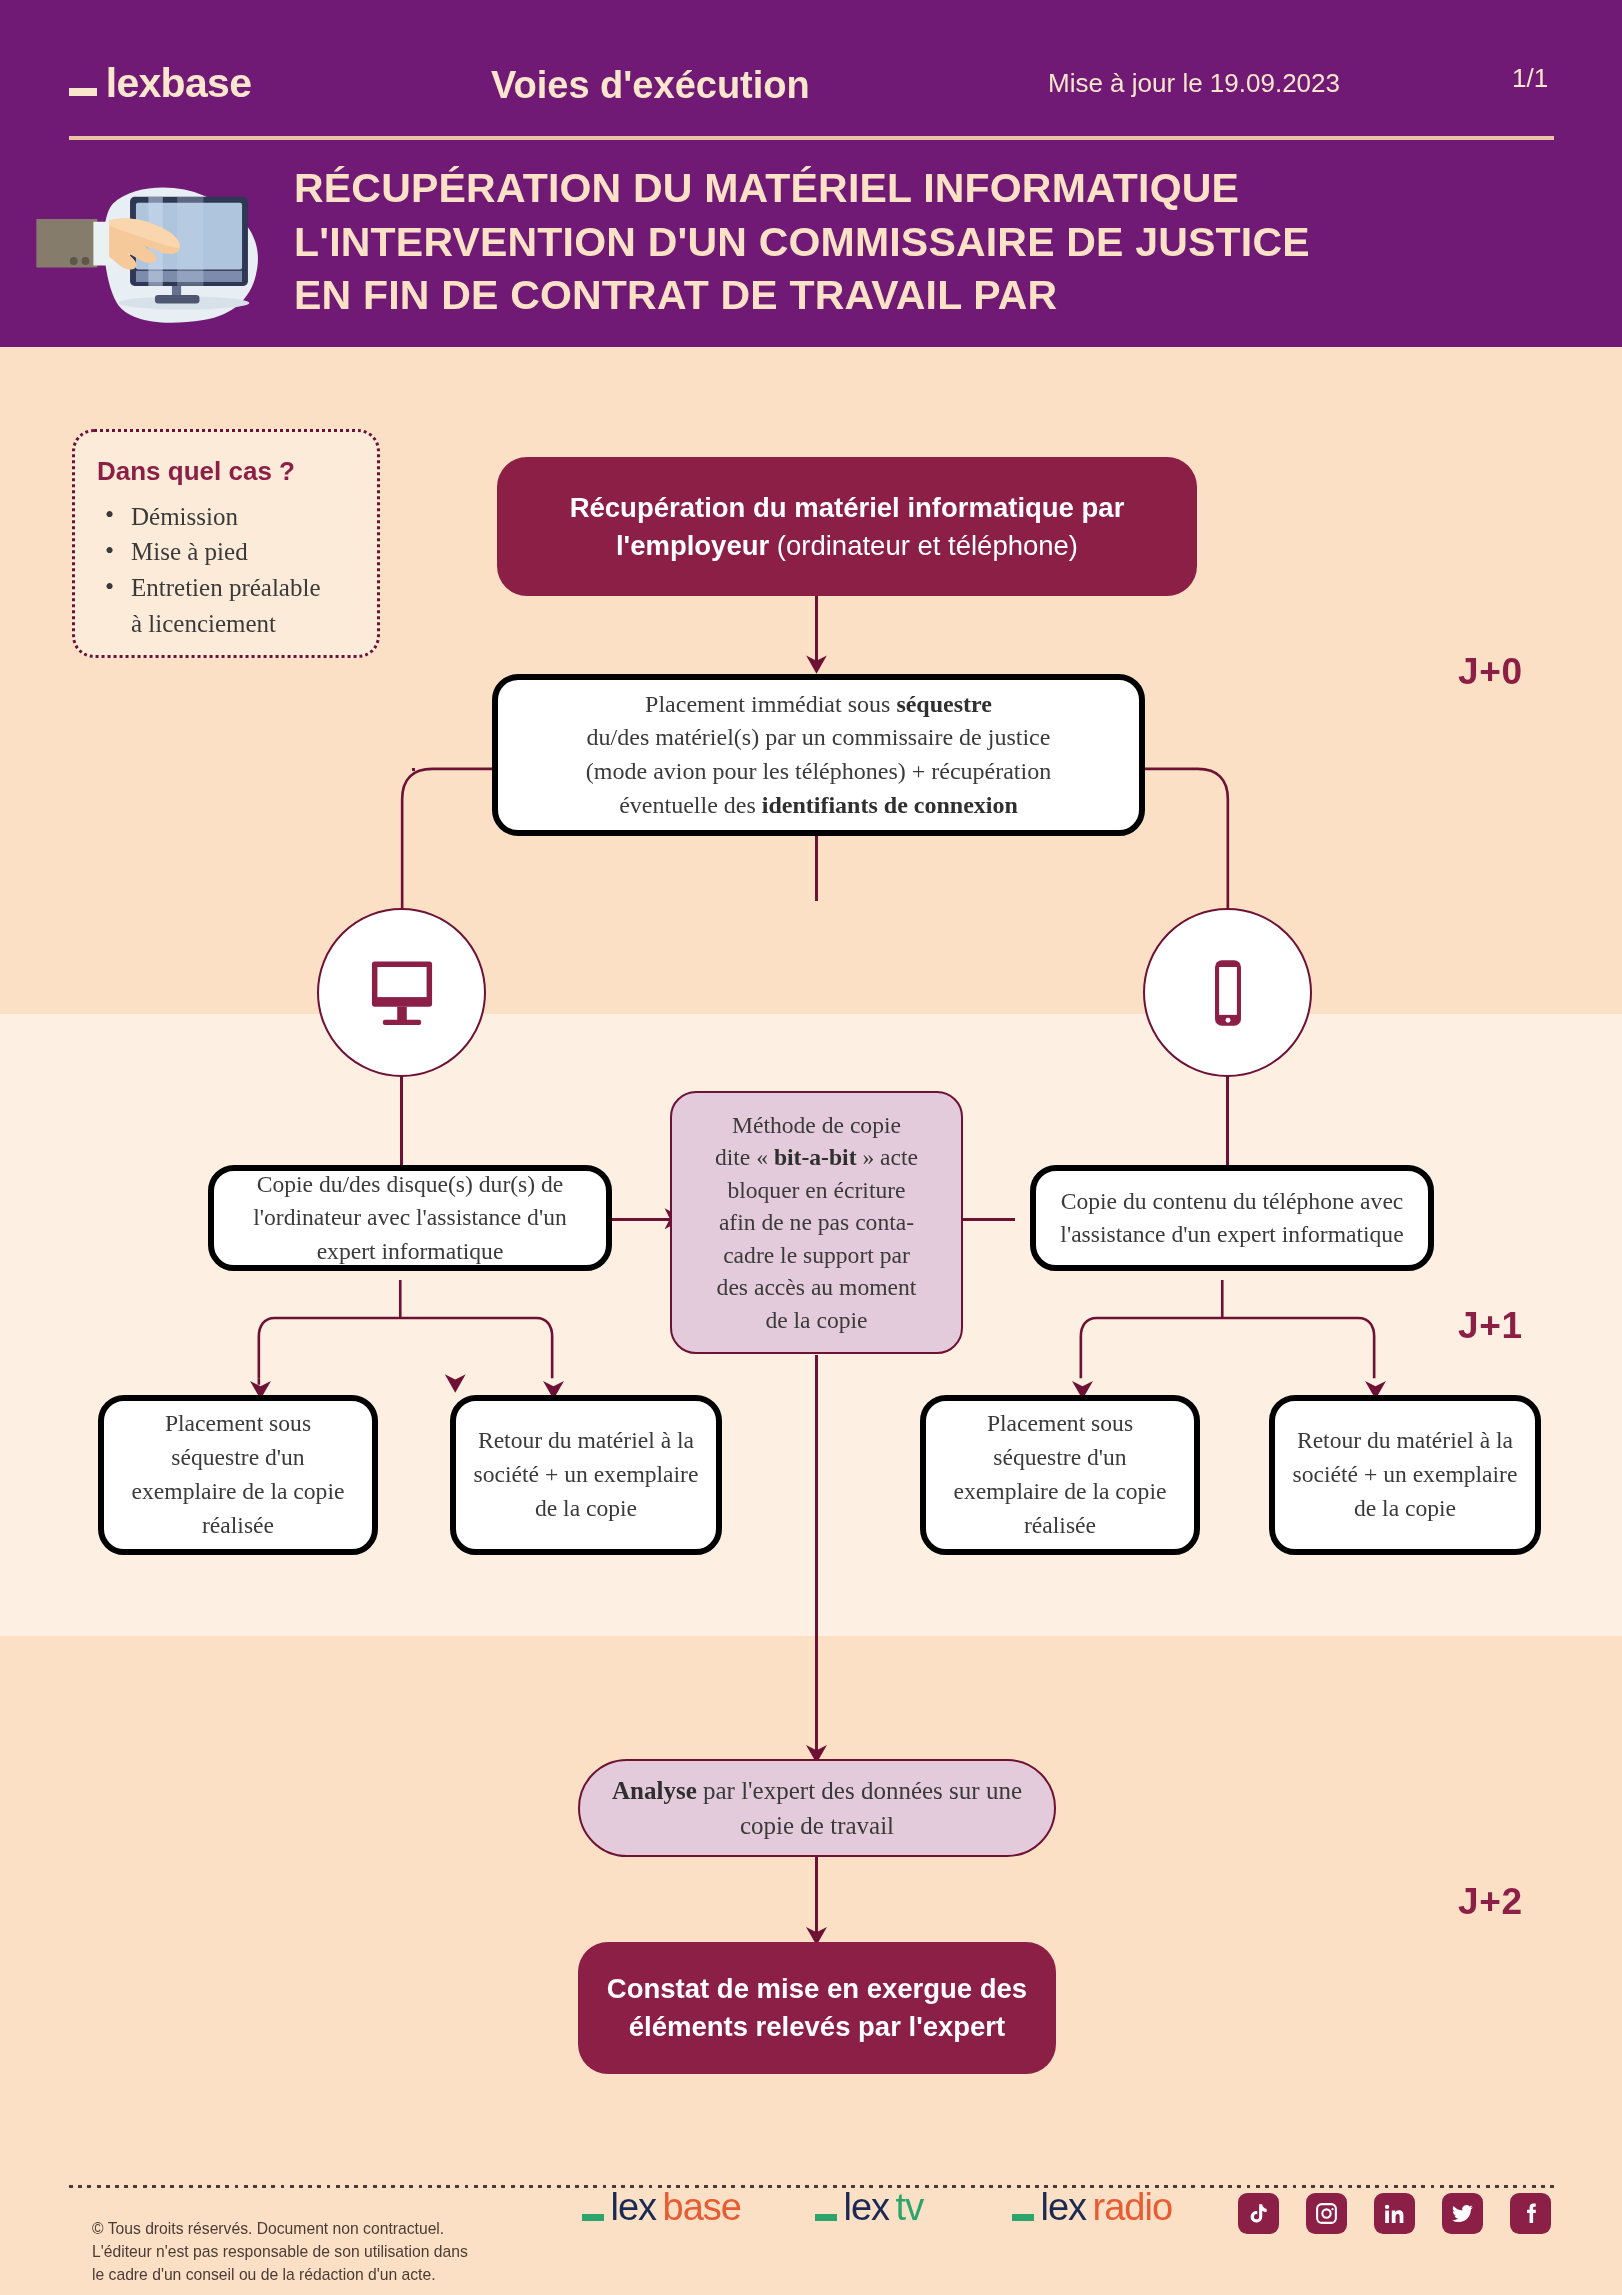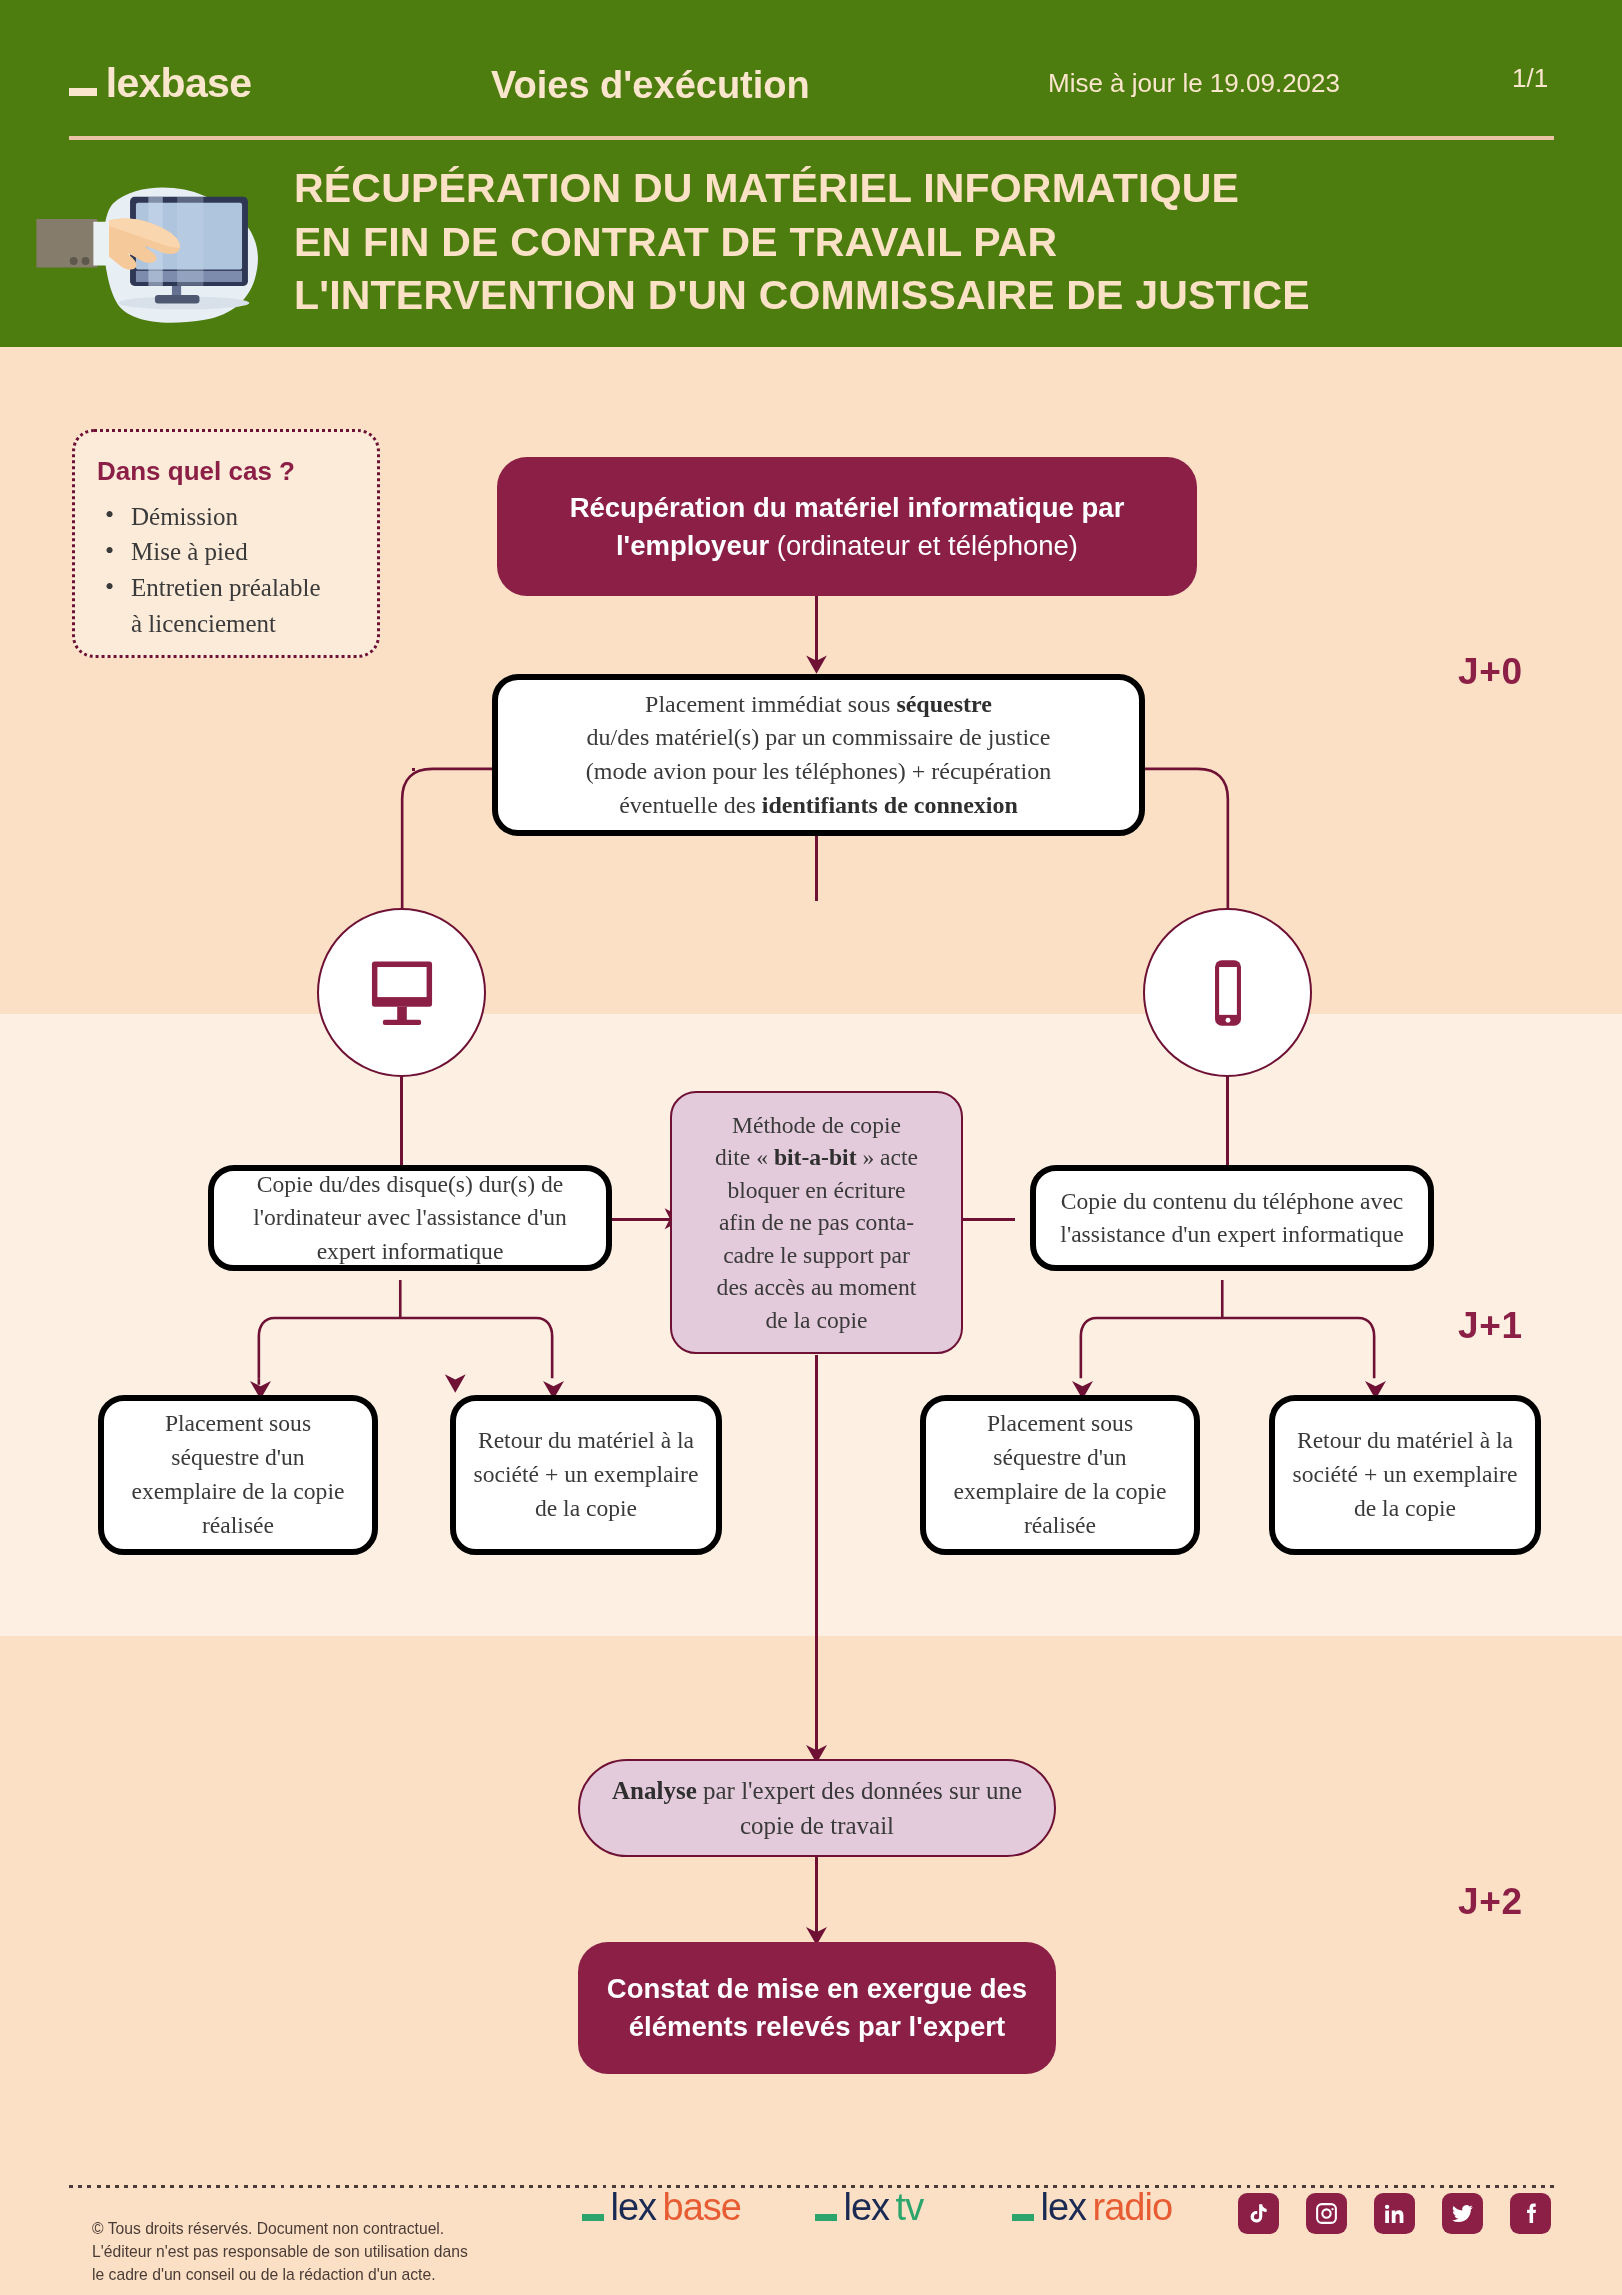--- a/index.html
+++ b/index.html
@@ -16,21 +16,21 @@
     position: absolute; left: 0; width: 1623px;
     top: 1014px; height: 622px;
     background: #FDF0E3;
     z-index: 0;
   }
 
   
   .header {
     position: absolute; top: 0; left: 0;
     width: 1623px; height: 347px;
-    background: #4d7c0f;
+    background: #701a75;
     z-index: 5;
   }
   .logo-lexbase {
     position: absolute; left: 69px; top: 60px;
     font-family: "Liberation Sans", sans-serif;
     font-weight: bold; font-size: 41px; color: #FAE6CC;
     letter-spacing: -0.7px;
     display: flex; align-items: center; gap: 9.2px;
   }
   .logo-dash {
@@ -193,22 +193,22 @@
     <path d="M25 84 L118 84 L118 158 L25 158 Z" fill="#857C6C"></path>
     <circle cx="100" cy="148" r="6" fill="#5D574C"></circle>
     <circle cx="82" cy="148" r="6" fill="#5D574C"></circle>
     <path d="M112 88 L140 88 L142 155 L112 155 Z" fill="#E9F1F3"></path>
     <path d="M136 86 C170 78 198 88 218 98 C238 108 246 120 244 128 C242 138 228 140 214 134 C206 130 196 126 190 126 C198 132 206 136 208 142 C210 150 198 154 186 148 C178 144 170 138 164 136 C170 142 178 148 178 154 C178 162 164 164 154 156 C146 150 140 144 136 142 L136 86 Z" fill="#F6C99A"></path>
     <path d="M136 86 C170 78 198 88 218 98 C238 108 246 120 244 128 C220 126 190 112 164 104 C152 100 142 96 136 94 Z" fill="#FAD6AE"></path>
   </svg>
 
   <div class="hdr-title">
     <div>RÉCUPÉRATION DU MATÉRIEL INFORMATIQUE</div>
+    <div>L'INTERVENTION D'UN COMMISSAIRE DE JUSTICE</div>
     <div>EN FIN DE CONTRAT DE TRAVAIL PAR</div>
-    <div>L'INTERVENTION D'UN COMMISSAIRE DE JUSTICE</div>
   </div>
 </div>
 
 <div class="infobox">
   <h3>Dans quel cas ?</h3>
   <ul>
     <li>Démission</li>
     <li>Mise à pied</li>
     <li>Entretien préalable</li>
     <li class="cont">à licenciement</li>

